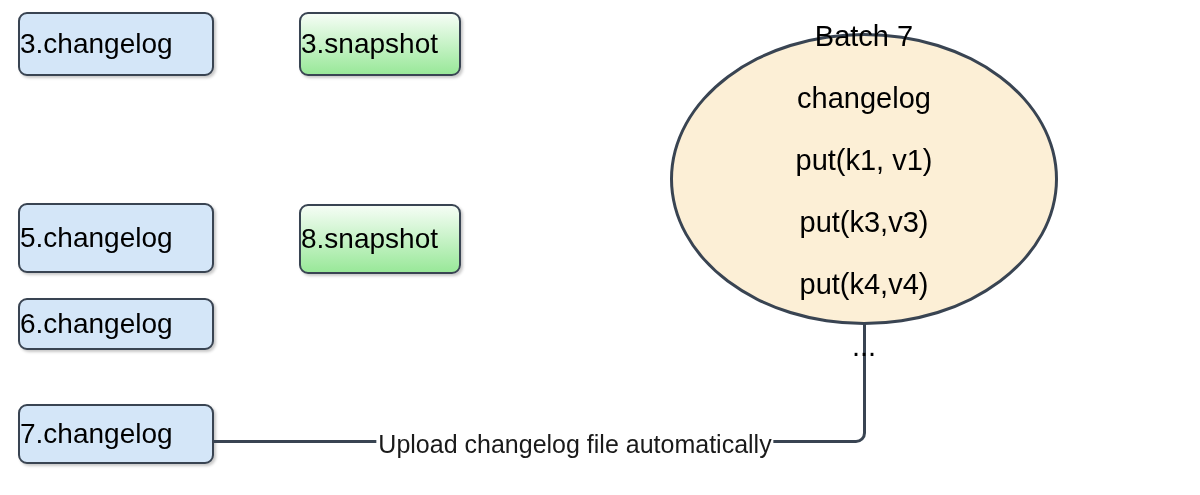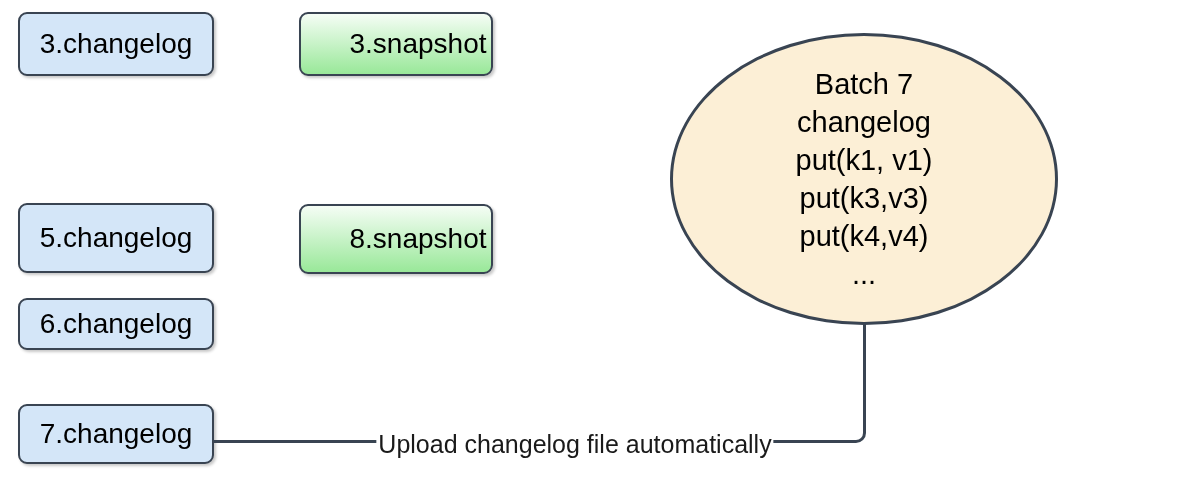--- a/index.html
+++ b/index.html
@@ -13,40 +13,38 @@
     height: 495px;
     background: var(--canvas-background, #ffffff);
     font-family: "Liberation Sans", sans-serif;
     color: var(--text, #000000);
     overflow: hidden;
   }
   .box {
     position: absolute;
     display: flex;
     align-items: center;
-    justify-content: center;
     border: 2.5px solid var(--stroke, #394452);
     border-radius: 9px;
     font-size: 28px;
     box-shadow: 2px 2px 3px rgba(0,0,0,0.22);
     box-sizing: border-box;
     white-space: nowrap;
   }
   .chglog {
     left: 18px;
     width: 196px;
     background: var(--changelog-fill, #d4e6f8);
   }
   .snap {
     left: 299px;
-    width: 194px;
+    width: 162px;
     background: linear-gradient(to bottom,
       var(--snapshot-gradient-top, #f5fdf5),
       var(--snapshot-gradient-bottom, #99e899));
-    padding-left: 44px;
   }
   .bubble {
     position: absolute;
     left: 670px;
     top: 33px;
     width: 388px;
     height: 292px;
     background: var(--bubble-fill, #fcefd6);
     border: 3px solid var(--stroke, #394452);
     border-radius: 50%;
@@ -54,20 +52,21 @@
     flex-direction: column;
     align-items: center;
     justify-content: center;
     font-size: 29px;
     line-height: 38px;
     box-sizing: border-box;
     text-align: center;
   }
   .bubble-line {
     white-space: nowrap;
+    margin-top: 24px;
   }
   .connector {
     position: absolute;
     left: 214px;
     top: 324px;
     width: 652px;
     height: 119px;
     border-right: 3px solid var(--stroke, #394452);
     border-bottom: 3px solid var(--stroke, #394452);
     border-bottom-right-radius: 10px;

